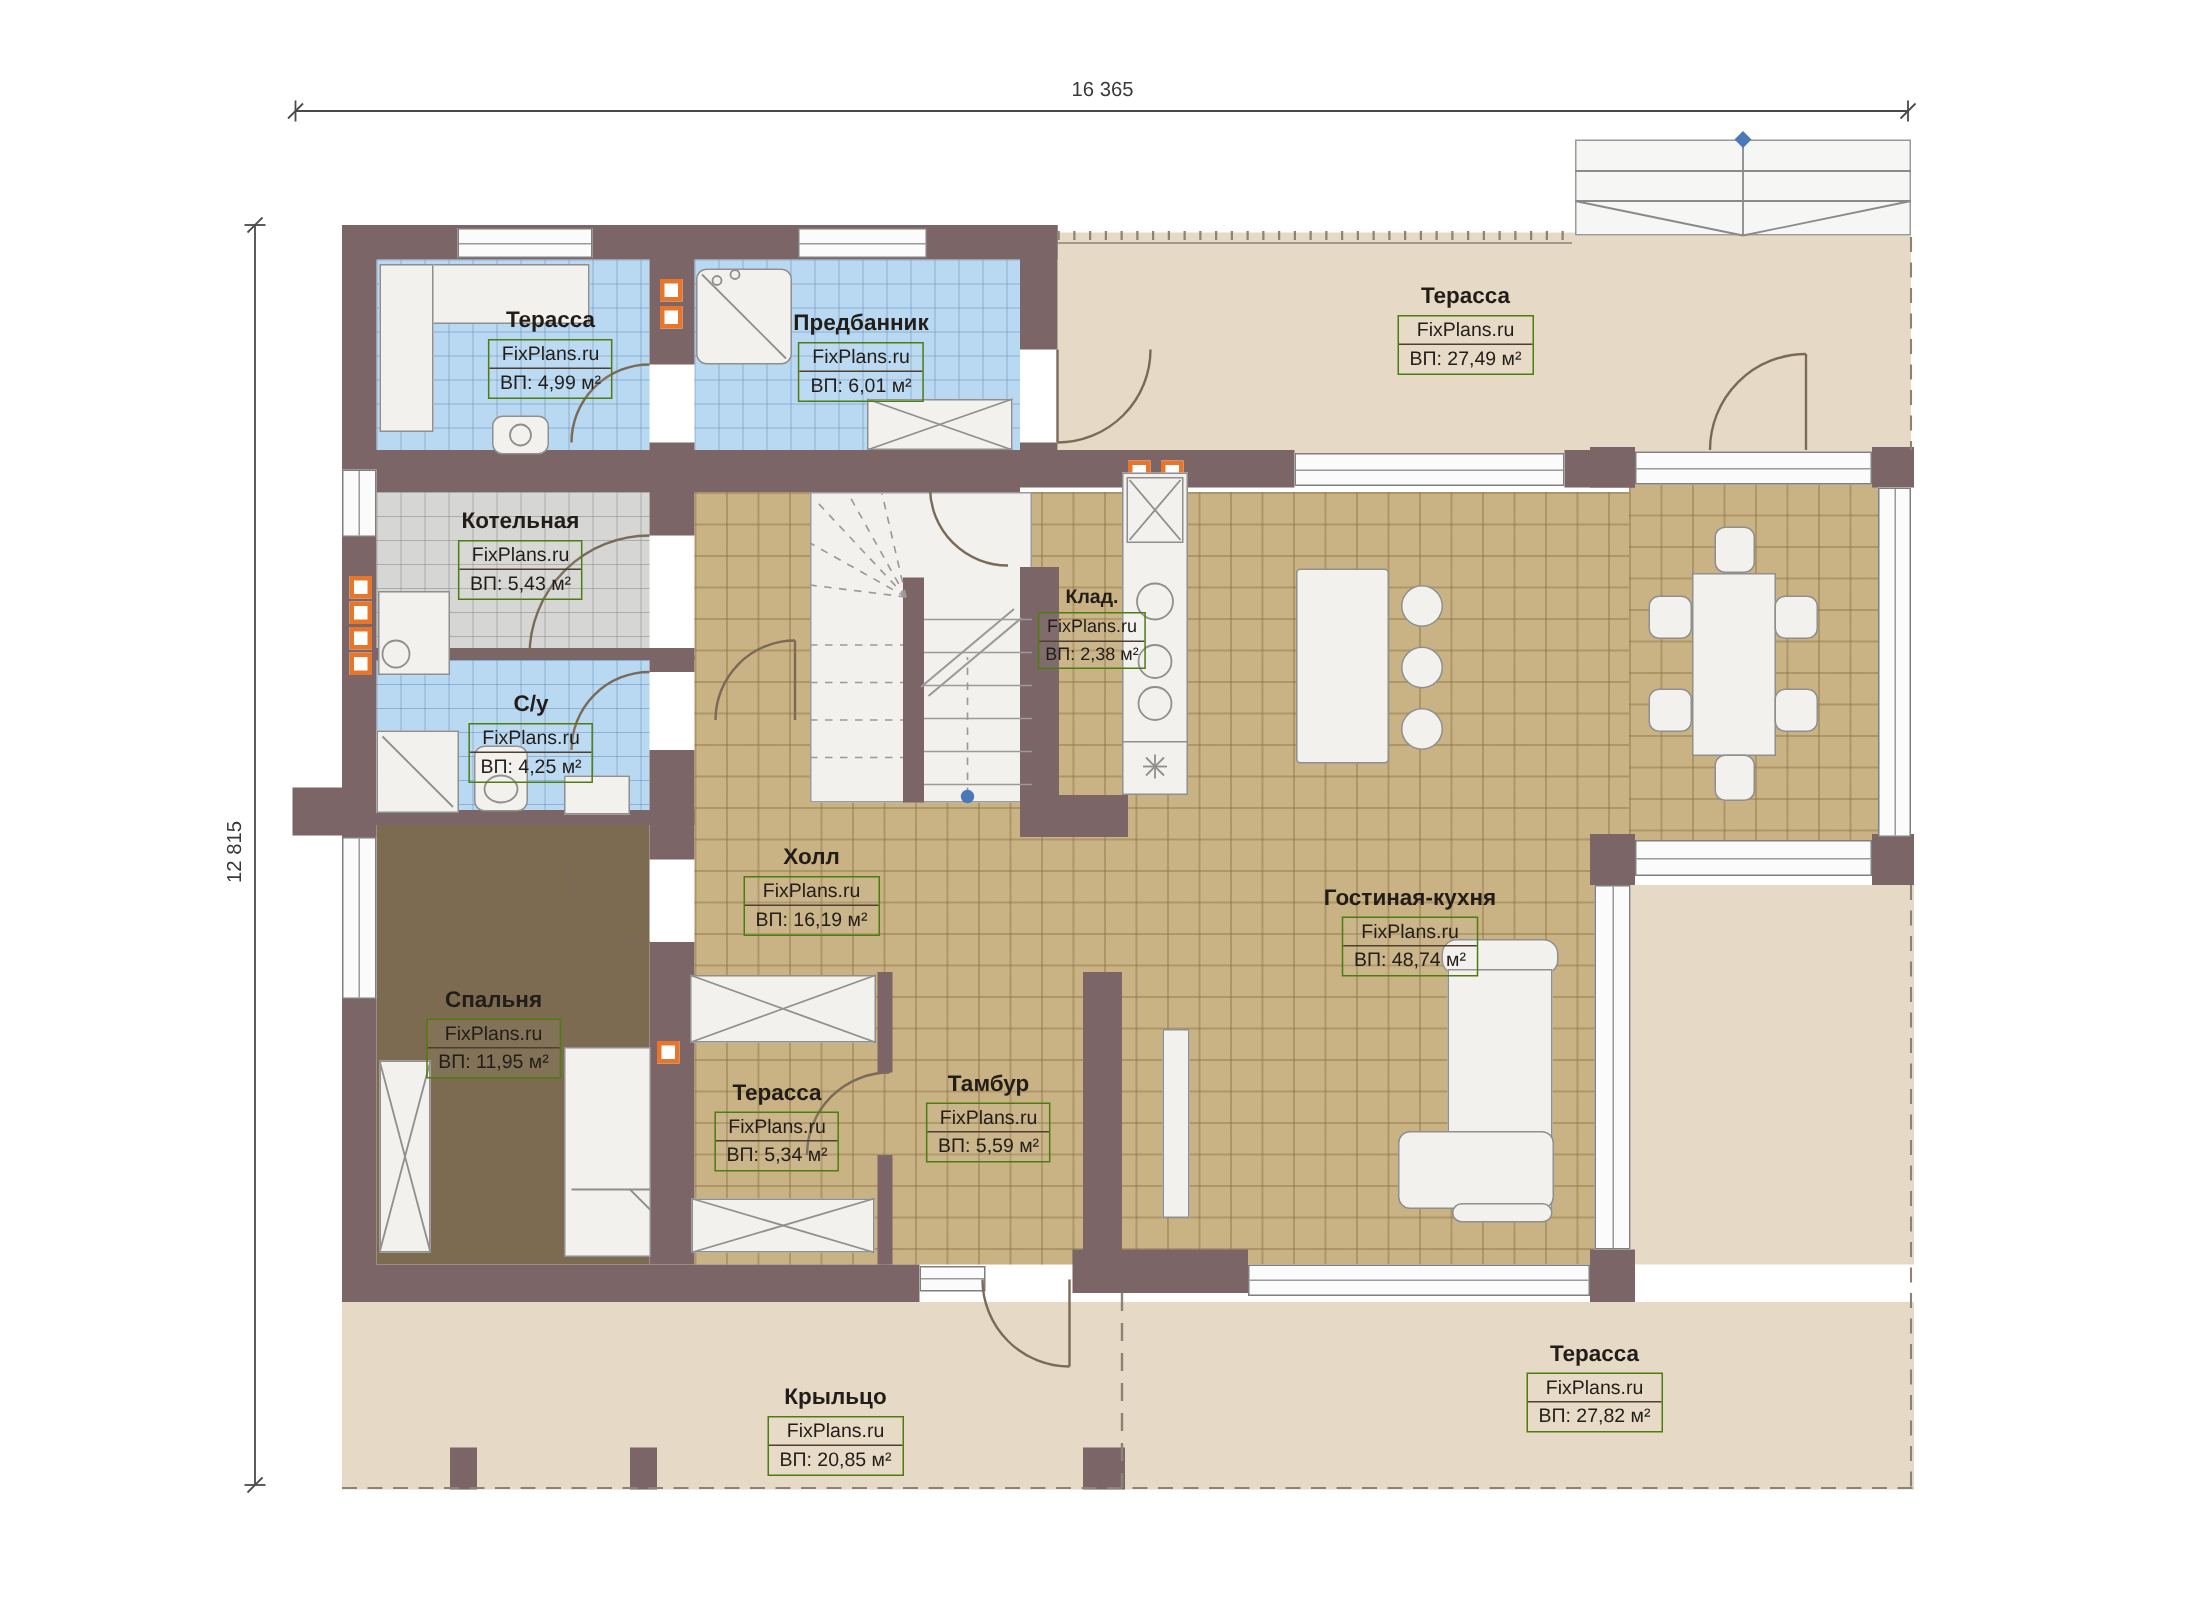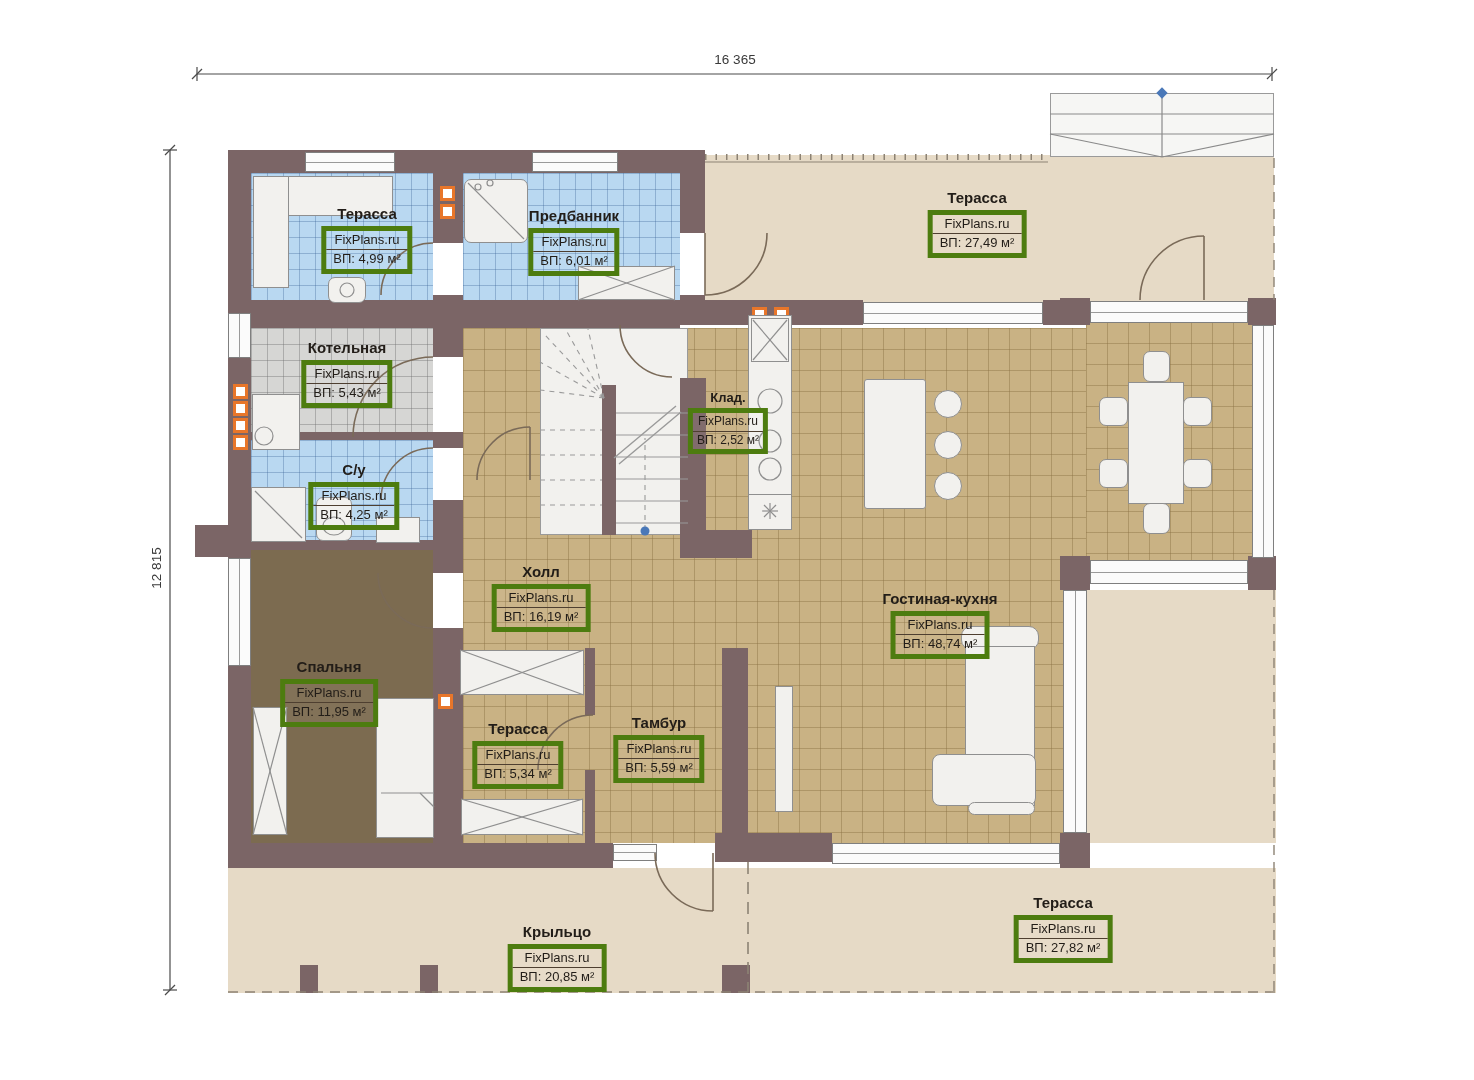--- a/index.html
+++ b/index.html
@@ -32,21 +32,21 @@
         background-size:100% 1px;background-position:center;background-repeat:no-repeat;}
   .winv{background:#fbfbfb;border:1px solid #7f7f7f;box-sizing:border-box;
         background-image:linear-gradient(#9a9a9a,#9a9a9a);
         background-size:1px 100%;background-position:center;background-repeat:no-repeat;}
   .vent{width:15px;height:15px;background:#ffffff;border:3px solid #e8762a;box-sizing:border-box;}
   
   .extstairs{background:#f6f6f4;border:1px solid #9a9a9a;box-sizing:border-box;}
   
   .rlabel{position:absolute;transform:translateX(-50%);text-align:center;color:#221d18;z-index:40;}
   .rname{font-weight:bold;font-size:15px;line-height:1.1;white-space:nowrap;}
-  .rbox{display:inline-block;border:5px solid #4d7c0f;margin-top:3px;background:rgba(255,255,255,0.05);}
+  .rbox{display:inline-block;border:1px solid #4d7c0f;margin-top:3px;background:rgba(255,255,255,0.05);}
   .rrow{font-size:13px;padding:1px 7px;line-height:1.3;white-space:nowrap;}
   .r2{border-top:1px solid #4e3f30;}
   .small .rname{font-size:13px;}
   .small .rrow{font-size:12px;padding:1px 4px;}
   .dimtext{position:absolute;font-size:13.5px;color:#3a3a3a;white-space:nowrap;z-index:41;}
   svg.linework{position:absolute;left:0;top:0;z-index:30;pointer-events:none;}
 </style>
 </head>
 <body>
 
@@ -290,21 +290,21 @@
     <div class="rname">Котельная</div>
     <div class="rbox">
       <div class="rrow">FixPlans.ru</div>
       <div class="rrow r2">ВП: 5,43 м²</div>
     </div>
   </div>
   <div class="rlabel small" style="left:728px;top:391px;">
     <div class="rname">Клад.</div>
     <div class="rbox">
       <div class="rrow">FixPlans.ru</div>
-      <div class="rrow r2">ВП: 2,52 м²</div>
+      <div class="rrow r2">ВП: 2,38 м²</div>
     </div>
   </div>
   <div class="rlabel" style="left:354px;top:462px;">
     <div class="rname">С/у</div>
     <div class="rbox">
       <div class="rrow">FixPlans.ru</div>
       <div class="rrow r2">ВП: 4,25 м²</div>
     </div>
   </div>
   <div class="rlabel" style="left:541px;top:564px;">

